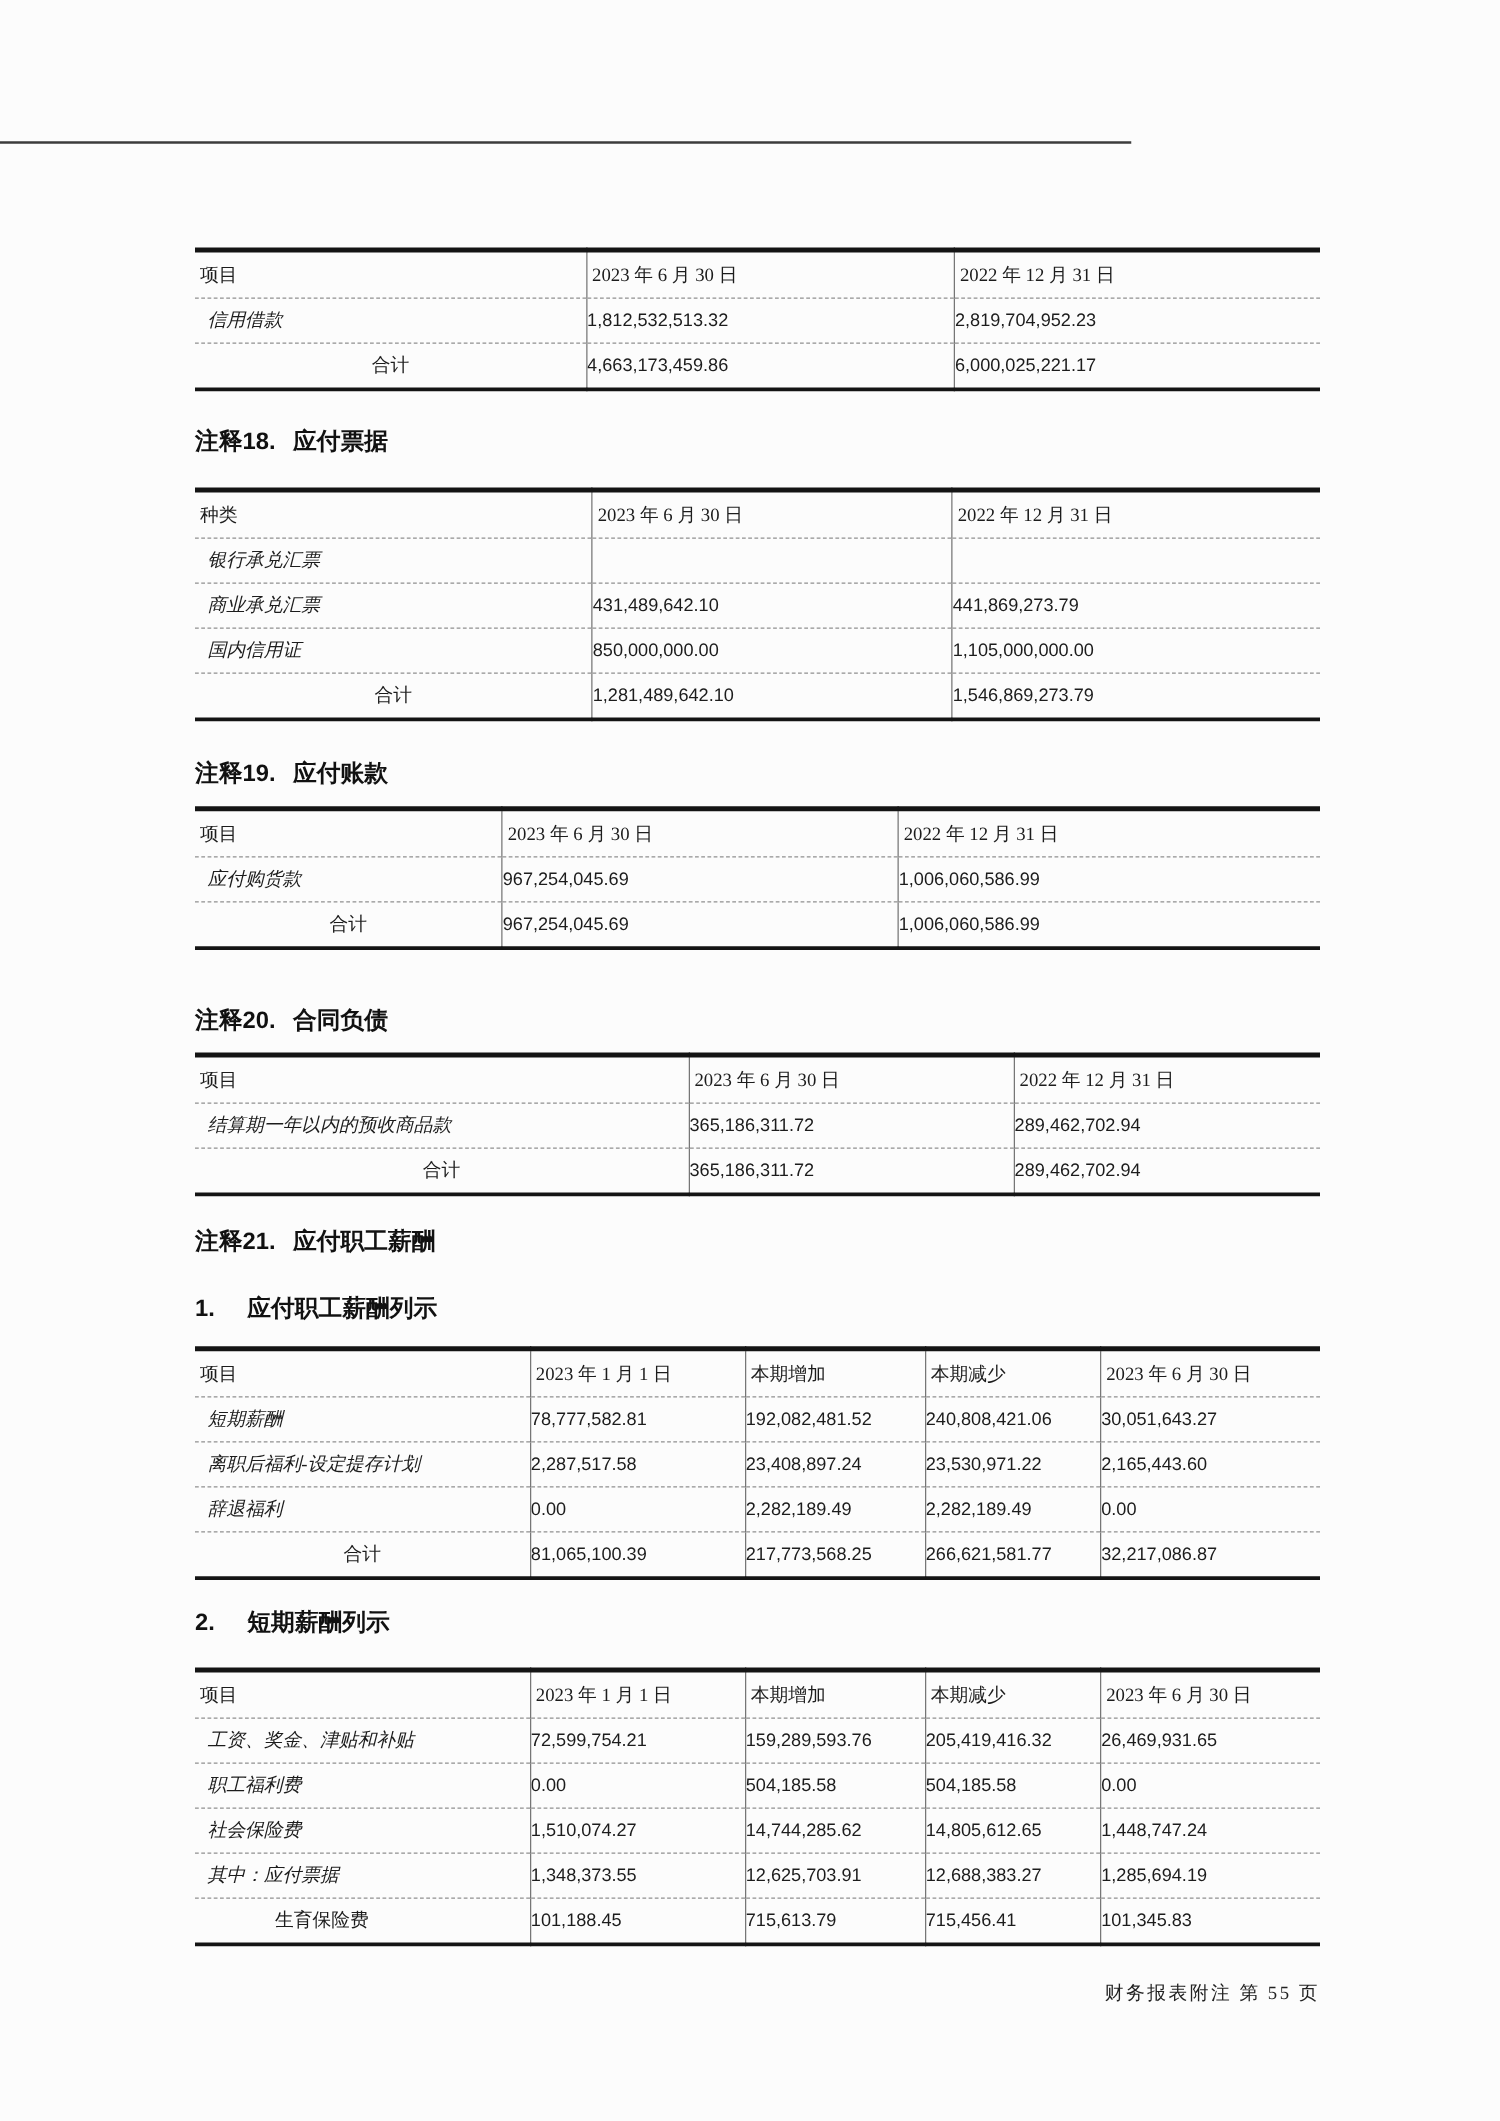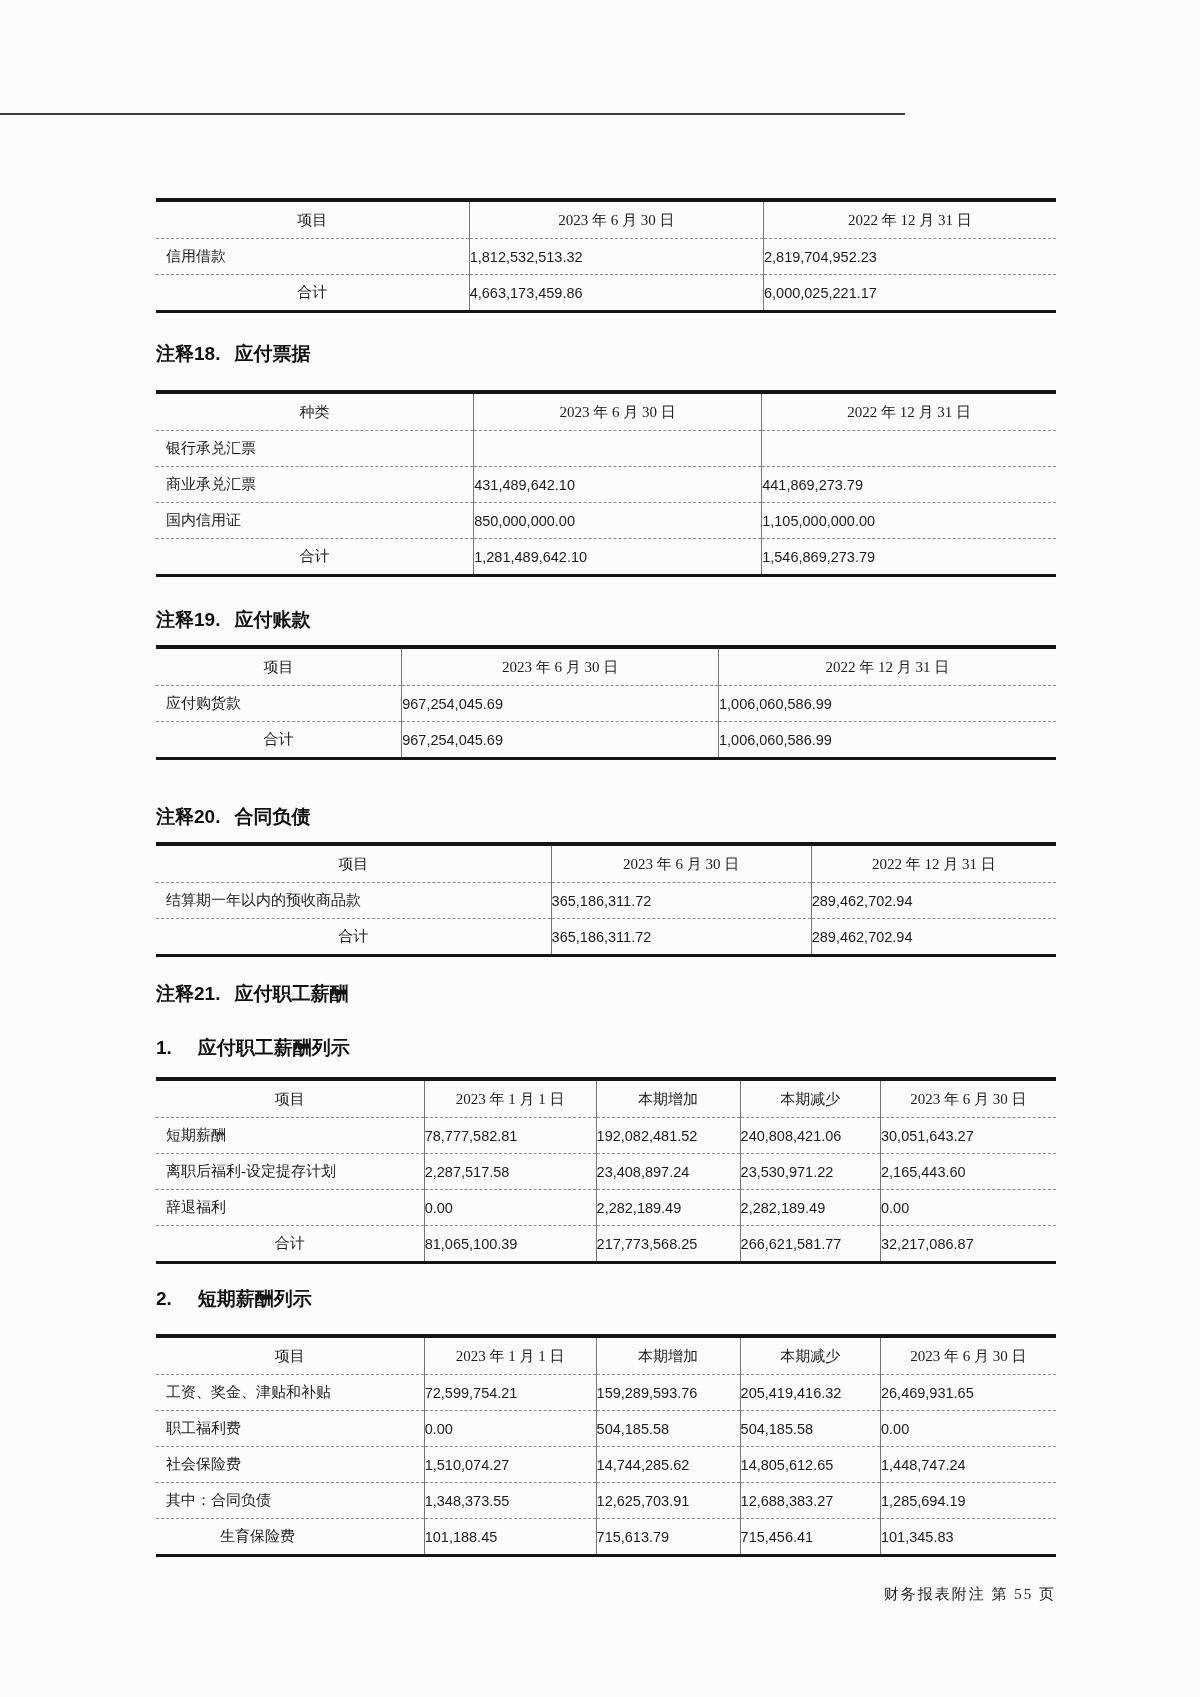--- a/index.html
+++ b/index.html
@@ -11,27 +11,27 @@
   }
   .content{margin-left:156px;width:900px;}
   .toprule{margin-top:113px;height:0;border-top:2px solid #3c3c3c;width:910px;margin-left:-5px;}
 
   table.tbl{
     width:900px;border-collapse:collapse;table-layout:fixed;
     border-top:4px solid #141414;border-bottom:3px solid #141414;
     font-size:15px;
   }
   .tbl th{
-    height:36px;font-weight:normal;text-align:center;
+    height:36px;font-weight:normal;text-align:left;
     font-family:"Liberation Serif", serif;padding:0 4px;overflow:hidden;white-space:nowrap;
   }
   .tbl td{height:35px;padding:0;overflow:hidden;white-space:nowrap;}
   .tbl tbody tr{border-top:1px dashed #8f8f8f;}
   .tbl th + th, .tbl td + td{border-left:1px solid #767676;}
-  td.lbl{text-align:left;padding-left:10px;font-family:"Liberation Serif", serif;}
+  td.lbl{text-align:left;padding-left:10px;font-family:"Liberation Serif", serif;font-style:italic;}
   td.lbl-indent{text-align:left;padding-left:64px;font-family:"Liberation Serif", serif;}
   td.ctr{text-align:center;font-family:Liberation Sans, sans-serif;}
   td.num{text-align:left;padding-right:20px;font-family:"Liberation Sans", sans-serif;font-size:14.5px;}
 
   .note-title{
     font-size:19px;font-weight:bold;line-height:22px;
     font-family:"Liberation Sans", sans-serif;color:#111;
   }
   .note-title .gap{display:inline-block;width:14px;}
   .sub-title .gap{display:inline-block;width:26px;}
@@ -283,21 +283,21 @@
           <td class="num">0.00</td>
         </tr>
         <tr>
           <td class="lbl">社会保险费</td>
           <td class="num">1,510,074.27</td>
           <td class="num">14,744,285.62</td>
           <td class="num">14,805,612.65</td>
           <td class="num">1,448,747.24</td>
         </tr>
         <tr>
-          <td class="lbl">其中：合同负债</td>
+          <td class="lbl">其中：应付票据</td>
           <td class="num">1,348,373.55</td>
           <td class="num">12,625,703.91</td>
           <td class="num">12,688,383.27</td>
           <td class="num">1,285,694.19</td>
         </tr>
         <tr>
           <td class="lbl-indent">生育保险费</td>
           <td class="num">101,188.45</td>
           <td class="num">715,613.79</td>
           <td class="num">715,456.41</td>

